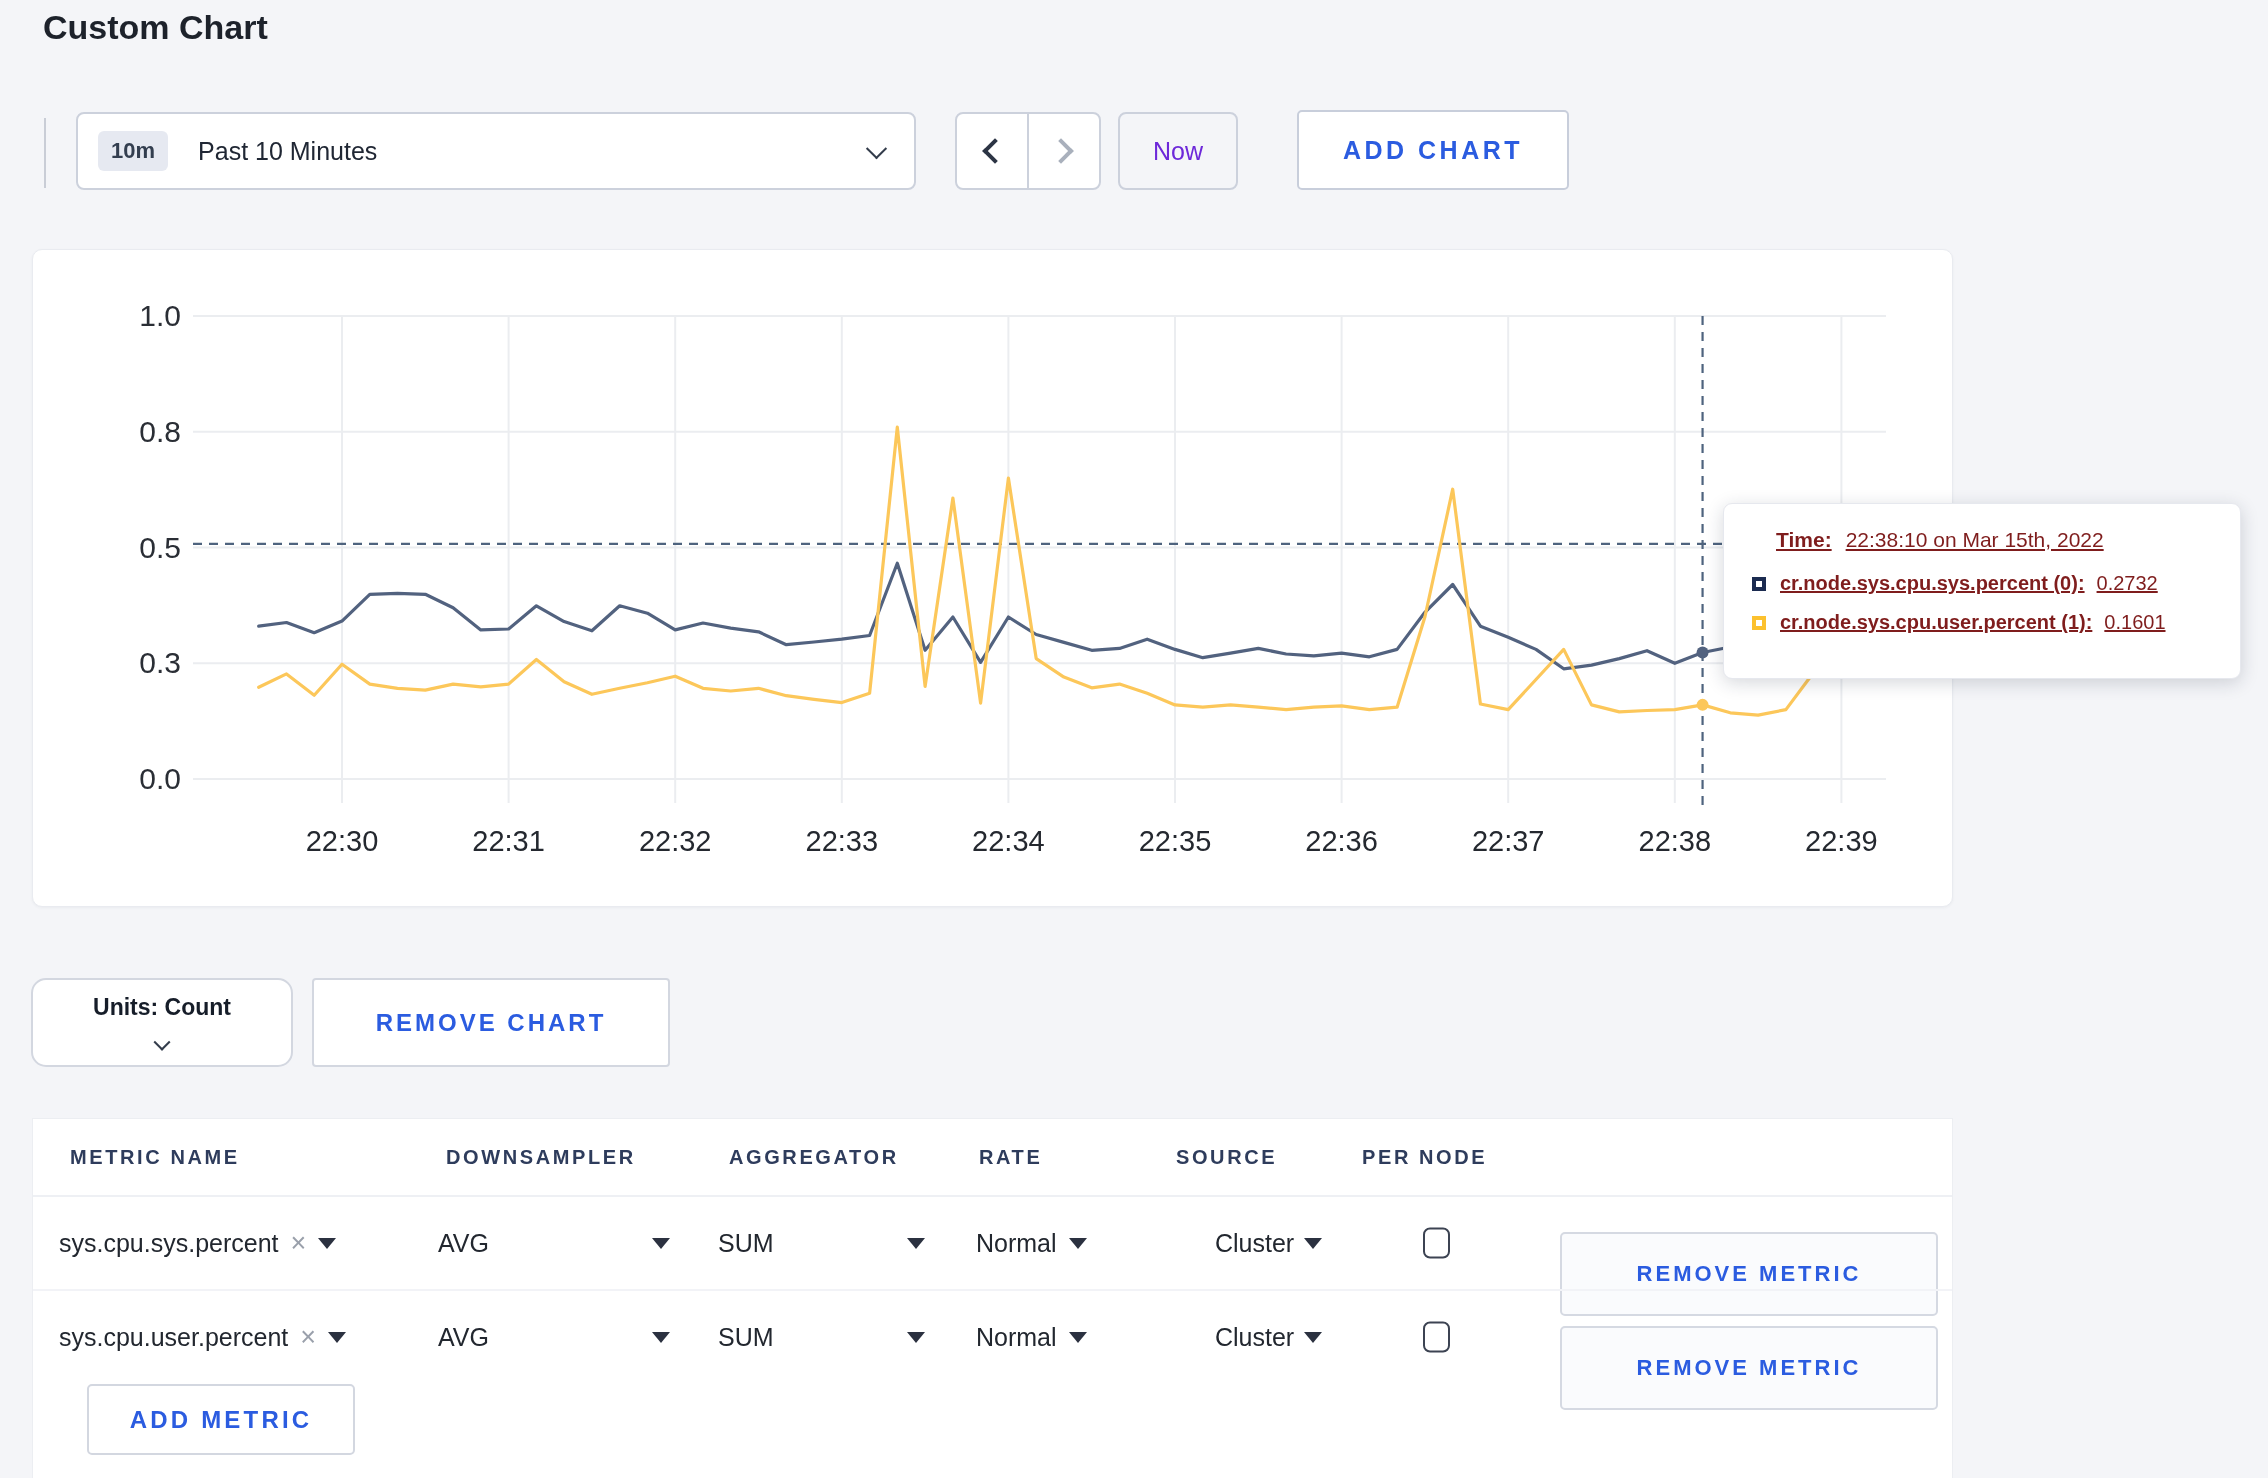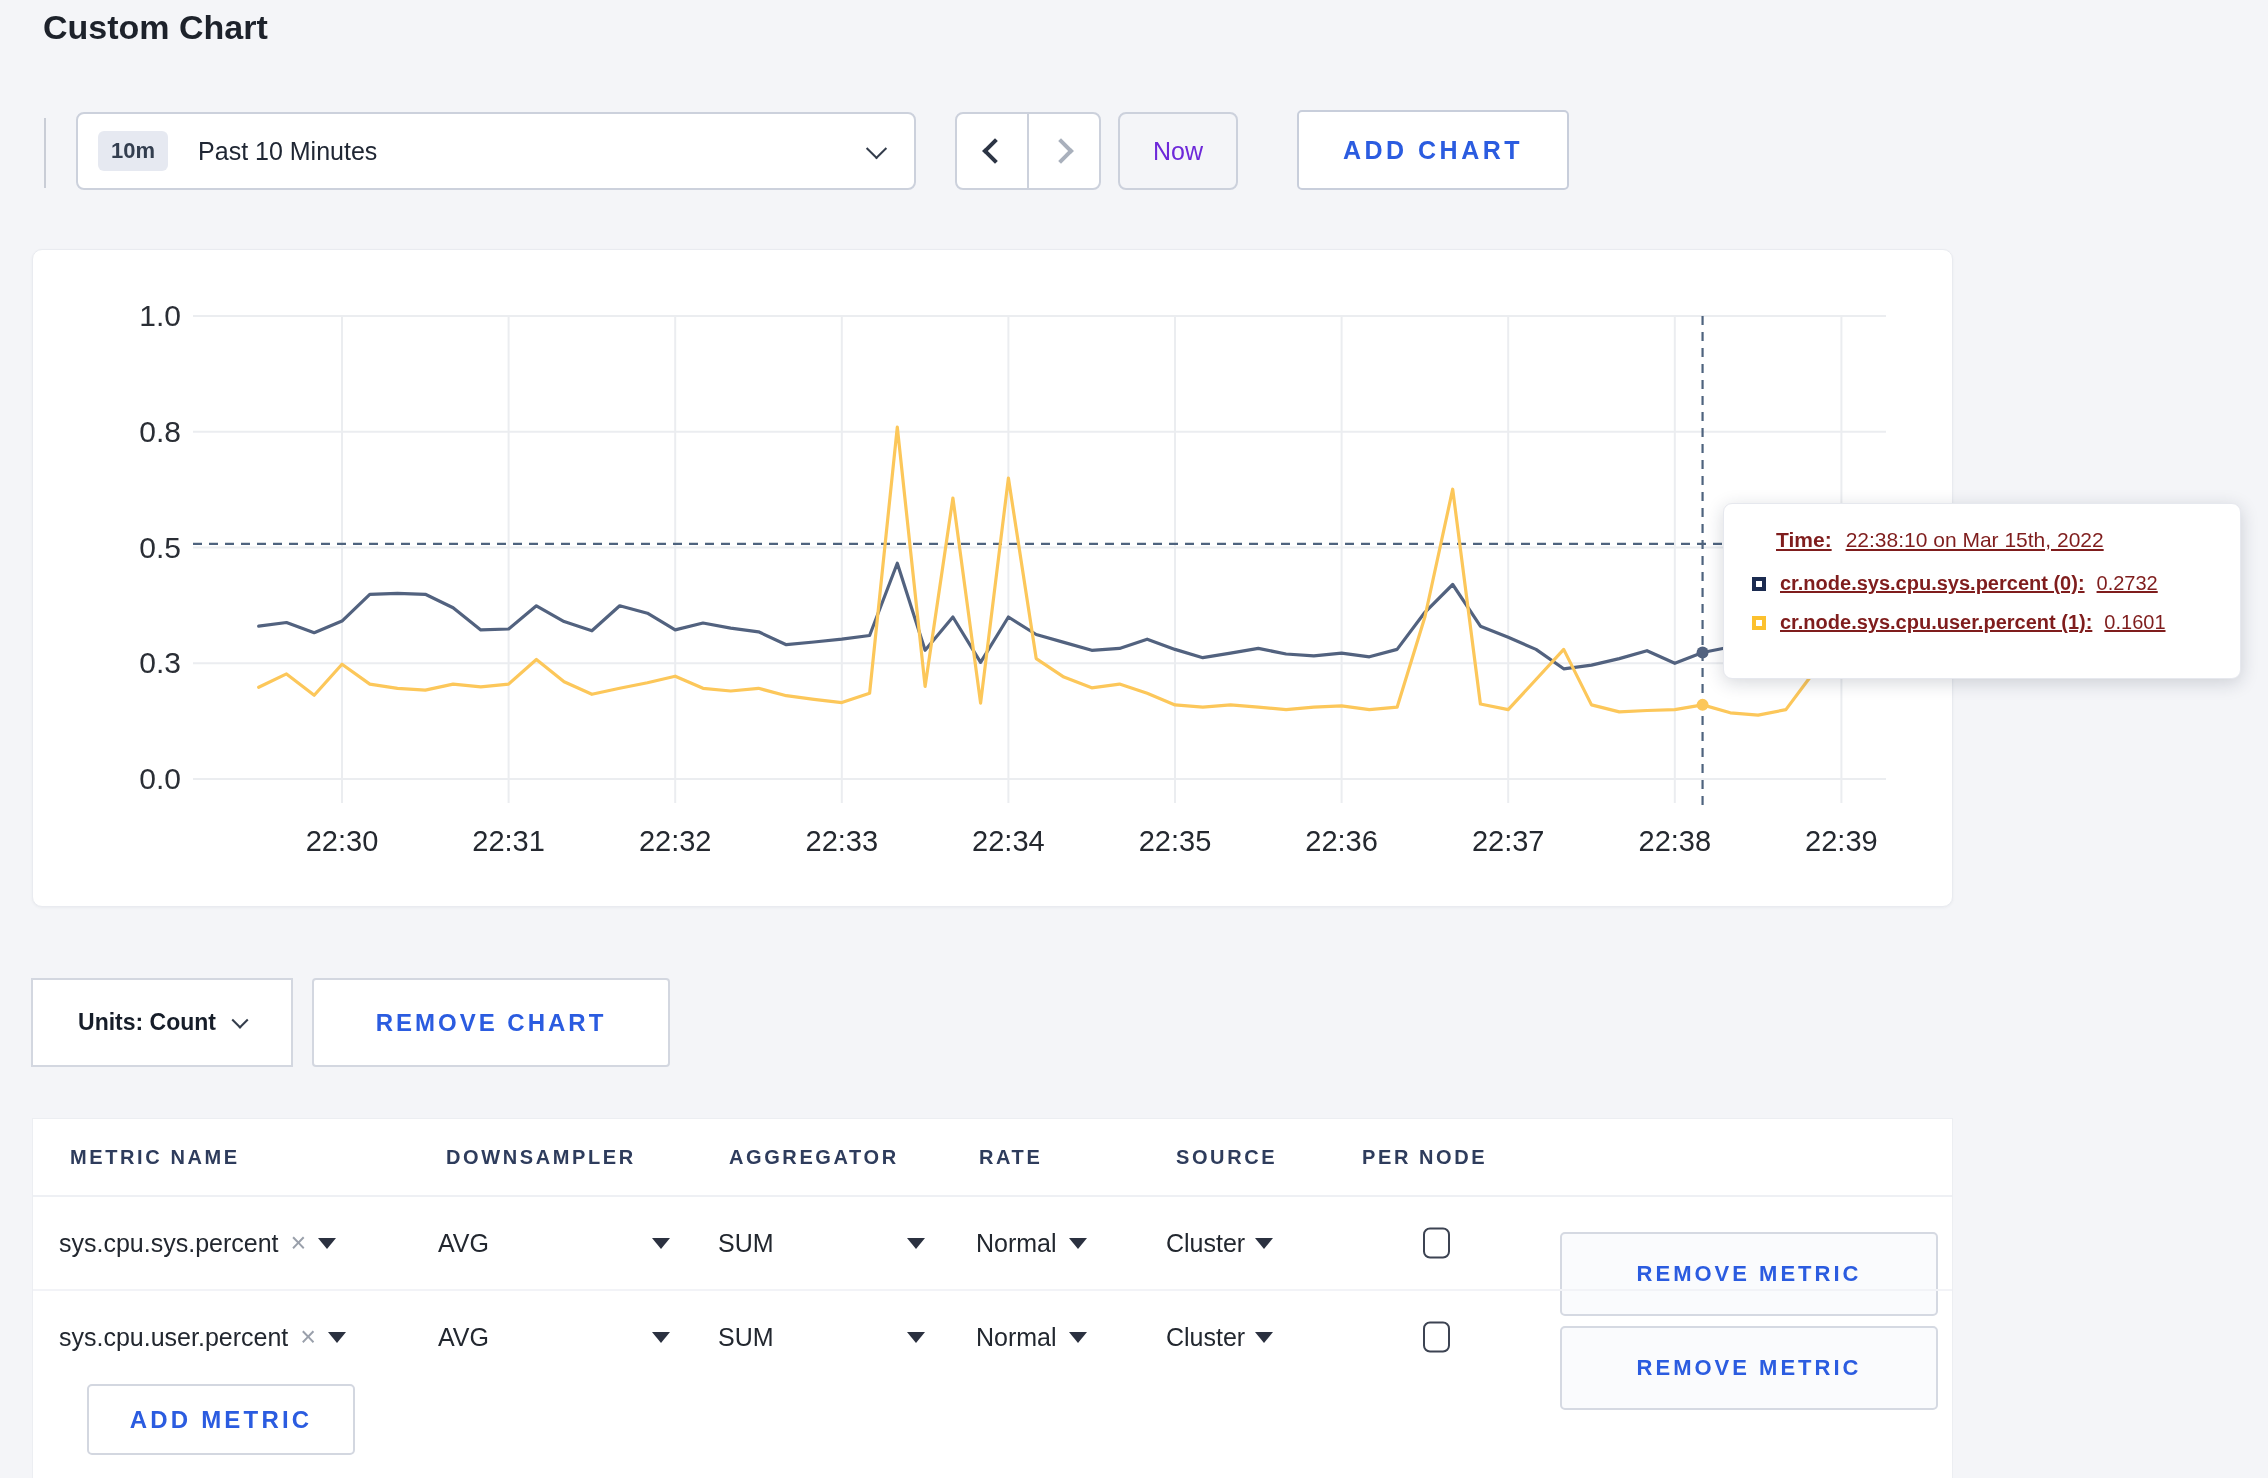--- a/index.html
+++ b/index.html
@@ -73,22 +73,22 @@
   .tt-time .tt-key { font-weight:bold; margin-right:14px; }
   .tt-row { display:flex; align-items:center; font-size:20px; margin-bottom:16px; }
   .tt-swatch { width:14px; height:14px; margin-right:14px; display:inline-block; background:#fff; }
   .tt-swatch.sys  { border:4px solid #1b2b50; margin-left:-24px; }
   .tt-swatch.user { border:4px solid #fcc12e; margin-left:-24px; }
   .tt-name { font-weight:bold; margin-right:12px; }
 
   
   .units-dropdown {
     position:absolute; left:31px; top:978px; width:262px; height:89px;
-    background:#fff; border:2px solid #d3d7e0; border-radius:0;
-    display:flex; align-items:center; justify-content:center; gap:18px; cursor:pointer;
+    background:#fff; border:2px solid #d3d7e0; border-radius:15px;
+    display:flex; align-items:center; justify-content:center; gap:18px; cursor:pointer;flex-direction:column;
   }
   .units-label { font-size:23px; font-weight:bold; color:#161d29; }
   .units-dropdown .chev { width:12px; height:12px; border-width:2.5px; }
   .remove-chart-button {
     position:absolute; left:312px; top:978px; width:358px; height:89px;
     background:#fff; border:2px solid #d3d7e0; border-radius:4px;
     display:flex; align-items:center; justify-content:center;
     font-size:24px; font-weight:bold; letter-spacing:3px; color:#2b5ce0; cursor:pointer;
   }
 
@@ -102,21 +102,21 @@
     position:absolute; top:0; height:100%; display:flex; align-items:center;
     font-size:20px; font-weight:700; letter-spacing:2.6px; color:#2e3c5c;
   }
   .h-metric{left:37px;} .h-down{left:413px;} .h-agg{left:696px;}
   .h-rate{left:946px;} .h-src{left:1143px;} .h-node{left:1329px;}
   .mp-divider { position:absolute; left:0; width:100%; height:2px; background:#eef0f4; }
   .metric-row { position:absolute; left:0; width:100%; height:92px; }
   .cell { position:absolute; top:0; height:100%; display:flex; align-items:center; font-size:25px; color:#22272f;text-align:right; }
   .c-name{left:26px; gap:12px;} .c-down{left:405px; width:232px; justify-content:space-between;}
   .c-agg{left:685px; width:207px; justify-content:space-between;}
-  .c-rate{left:943px; gap:12px;} .c-src{left:1133px; gap:10px;}
+  .c-rate{left:943px; gap:12px;} .c-src{left:1182px; gap:10px;}
   .x-glyph { color:#9aa0ab; font-size:27px; cursor:pointer; }
   .caret { width:0; height:0; border-left:9px solid transparent; border-right:9px solid transparent;
            border-top:11px solid #2b3140; display:inline-block; cursor:pointer; }
   .checkbox { position:absolute; left:1390px; top:50%; transform:translateY(-50%);
               width:27px; height:31px; border:2.5px solid #3c4352; border-radius:7px; background:#fff; cursor:pointer; }
   .remove-metric-button {
     position:absolute; left:1527px; top:50%; transform:translateY(-50%);
     width:378px; height:84px; background:#fafbfd; border:2px solid #d5d9e2; border-radius:5px;
     display:flex; align-items:center; justify-content:center;
     font-size:22px; font-weight:bold; letter-spacing:3px; color:#2b5ce0; cursor:pointer;margin-top:31px;

